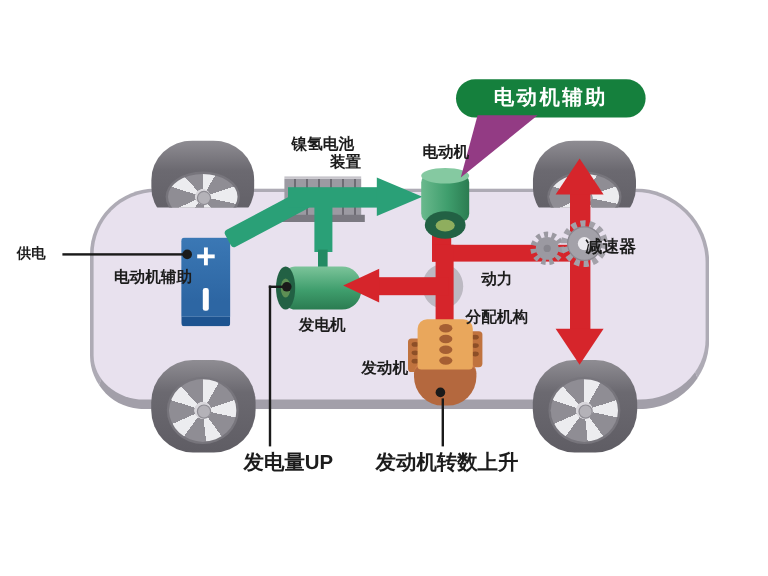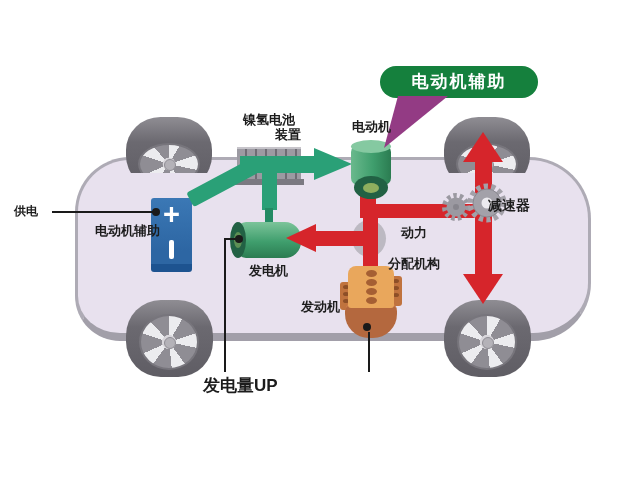--- a/index.html
+++ b/index.html
@@ -241,15 +241,16 @@
   <div class="lbl lbl-13" style="left:95px;top:222px;">电动机辅助</div>
   <div class="lbl lbl-13 lbl-center" style="left:237px;top:111px;width:64px;">镍氢电池</div>
   <div class="lbl lbl-13 lbl-center" style="left:237px;top:126px;width:64px;text-align:right;">装置</div>
   <div class="lbl lbl-13" style="left:352px;top:118px;">电动机</div>
   <div class="lbl lbl-14" style="left:488px;top:197px;text-align:right;">减速器</div>
   <div class="lbl lbl-13 lbl-center" style="left:386px;top:224px;width:56px;">动力</div>
   <div class="lbl lbl-13 lbl-center" style="left:386px;top:238px;width:56px;margin-top:17px;">分配机构</div>
   <div class="lbl lbl-13" style="left:249px;top:262px;">发电机</div>
   <div class="lbl lbl-13" style="left:301px;top:298px;">发动机</div>
   <div class="lbl lbl-17" style="left:203px;top:374px;">发电量UP</div>
+  <div class="lbl lbl-17" style="left:313px;top:374px;">发动机转数上升</div>
 
 
 </div>
 
 </body></html>

